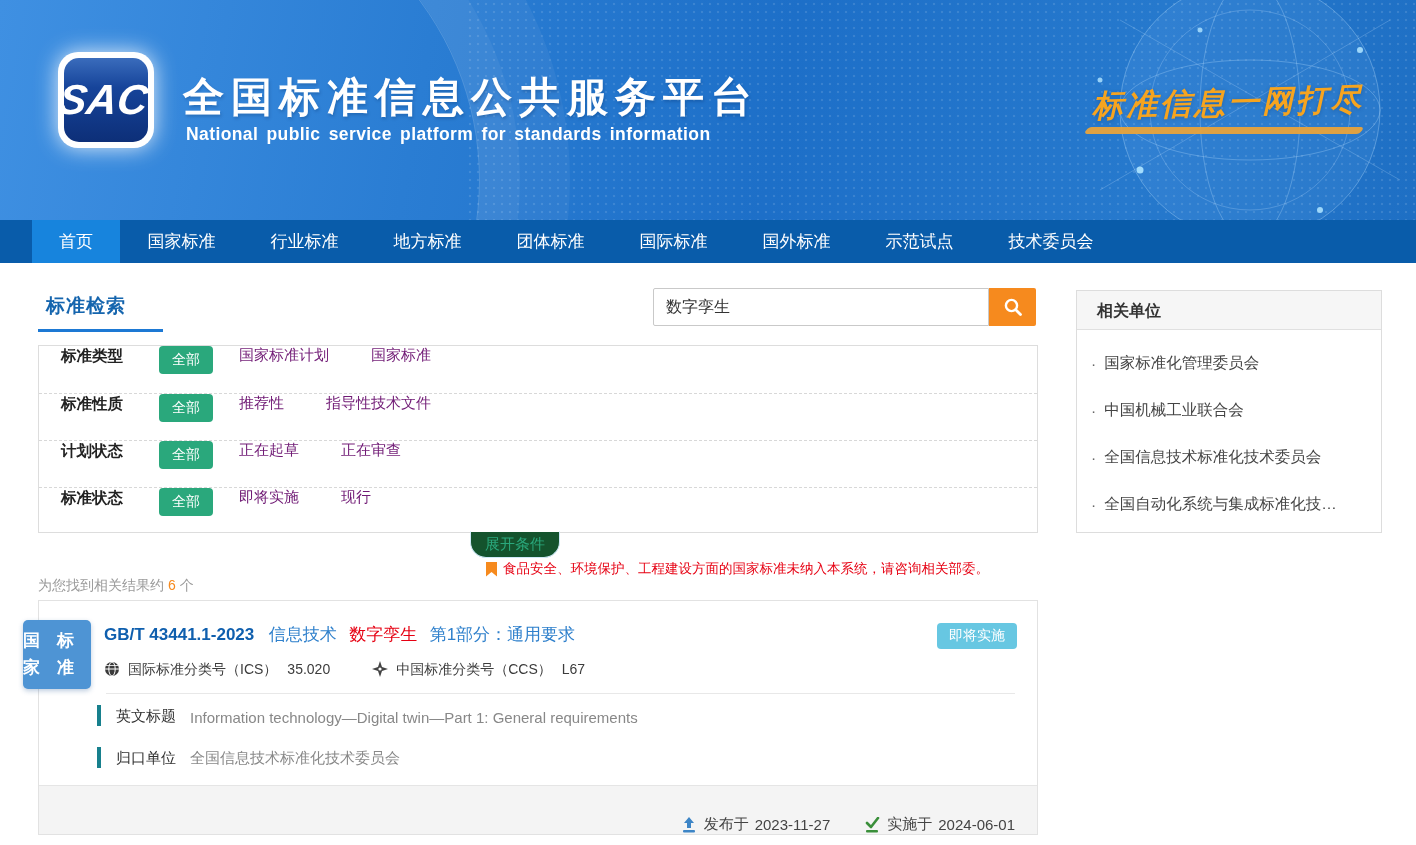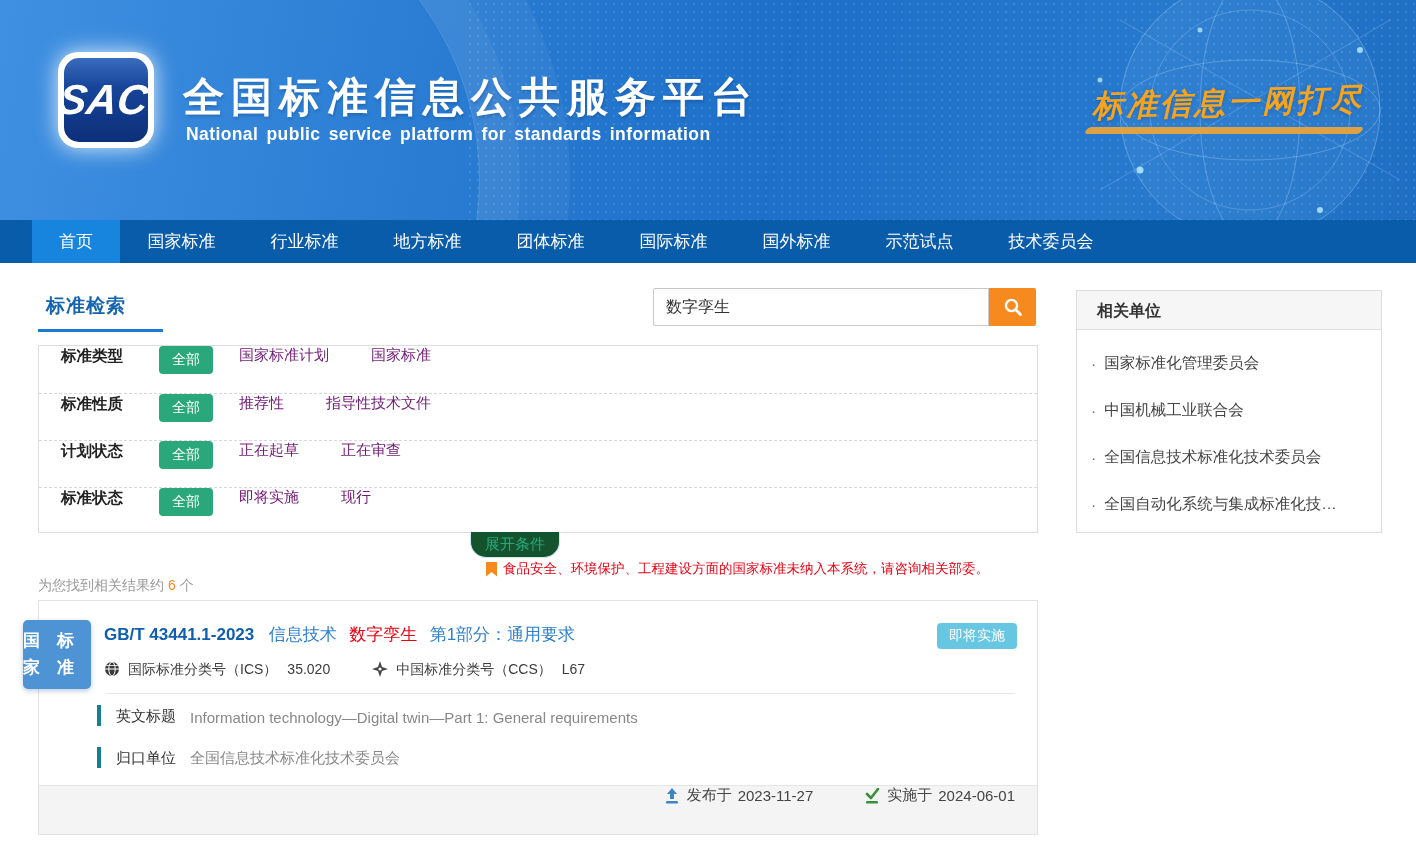--- a/index.html
+++ b/index.html
@@ -152,21 +152,21 @@
   .card-sep { position:absolute; left:67px; right:22px; top:92px; height:1px; background:#e8e8e8; }
   .attr-row { position:absolute; left:58px; display:flex; align-items:flex-end; }
   .attr-row.en { top:104px; }
   .attr-row.dept { top:146px; }
   .teal-bar { width:4px; height:21px; background:#17808d; margin-right:15px; }
   .attr-label { font-size:15px; color:#333; margin-right:14px; white-space:nowrap; }
   .attr-value { font-size:15px; color:#888; white-space:nowrap; }
   .card-footer {
     position:absolute; left:0; right:0; bottom:0; height:49px;
     background:#f4f4f4; border-top:1px solid #e5e5e5;
-    display:flex; align-items:flex-start; justify-content:flex-end; padding-right:22px;gap:17px;
+    display:flex; align-items:flex-end; justify-content:flex-end; padding-right:22px;
   }
   .date-item { display:flex; align-items:center; font-size:15px; color:#444; margin-left:34px; }
   .date-item .icon { margin-right:7px; display:inline-flex; }
   .date-label { margin-right:6px; }
   
   .sidebar {
     position:absolute; left:1076px; top:27px; width:306px; height:243px;
     border:1px solid #ddd; background:#fff;
   }
   .sidebar-head {

